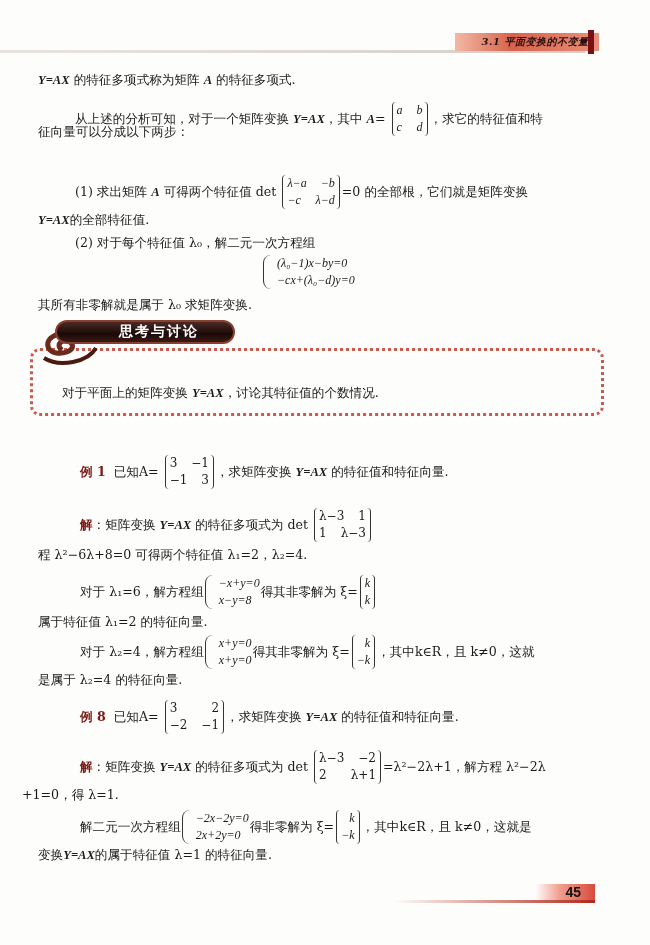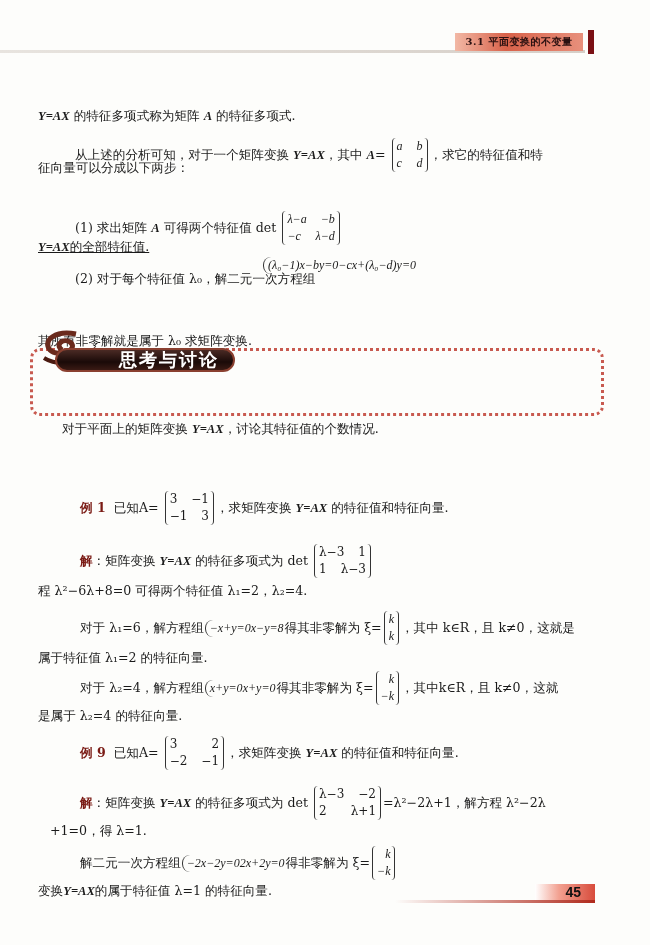--- a/index.html
+++ b/index.html
@@ -2,36 +2,36 @@
 <html><head>
 <meta charset="utf-8">
 <style>
   html, body { margin:0; padding:0; }
   body { width:650px; height:945px; background:#fdfdfb; position:relative; overflow:hidden;
          font-family:"DejaVu Serif", "Liberation Serif", serif; color:#1a1a1a; }
   .abs { position:absolute; }
   .hdr-rule { left:0; top:50px; width:585px; height:3px; background:linear-gradient(to right,#e8e4df,#d6cfc8); }
   .hdr-tab { left:455px; top:33px; width:128px; height:18px;
              background:linear-gradient(to right,#f2b8a5,#d8624a 40%,#e8907c);
-             font-size:10px; font-weight:bold; color:#2a1010;
-             display:flex; align-items:center; justify-content:center; letter-spacing:0.5px; }
+             font-size:10px; font-weight:bold; font-style:italic; color:#2a1010;
+             display:flex; align-items:center; justify-content:center; letter-spacing:0.5px;padding-left:16px; }
   .hdr-bar { left:588px; top:30px; width:6px; height:24px; background:#7a1014; }
-  .line { font-size:12.6px; line-height:20px; white-space:nowrap;margin-top:36px; }
+  .line { font-size:12.6px; line-height:20px; white-space:nowrap; }
   .b { font-weight:bold; font-style:italic; font-family:"Liberation Serif", serif; }
   .it { font-style:italic; font-family:"Liberation Serif", serif; }
   .mat { display:inline-flex; vertical-align:middle; border-left:1px solid #333; border-right:1px solid #333;
          border-radius:4px; padding:0 4px; margin:0 2px; flex-direction:column; font-size:12px; line-height:17px; }
   .mat .r { display:flex; justify-content:space-between; gap:14px; }
-  .sys { display:inline-flex; vertical-align:middle; flex-direction:row; font-size:12px; line-height:17px;
-         border-left:1px solid #333; border-radius:8px 0 0 8px; padding-left:4px; margin:0 1px; }
+  .sys { display:inline-flex; vertical-align:middle; flex-direction:column; font-size:12px; line-height:17px;
+         border-left:1px solid #333; border-radius:8px 0 0 8px; padding-left:13px; margin:0 1px; }
   .ex { color:#7a1a14; font-weight:bold; }
   .box { left:30px; top:348px; width:568px; height:62px; border:3px dotted #c85a50; border-radius:10px; }
-  .badge { left:55px; top:348px; width:180px; height:24px; border-radius:12px;
+  .badge { left:55px; top:320px; width:180px; height:24px; border-radius:12px;
            background:linear-gradient(#4a2a24,#1a0a08 60%,#3a1a14); border:2px solid #8a4030;
-           color:#fff; font-weight:bold; font-size:18px; display:flex; align-items:center; padding-left:62px; box-sizing:border-box; letter-spacing:2px; }
+           color:#fff; font-weight:bold; font-size:14px; display:flex; align-items:center; padding-left:62px; box-sizing:border-box; letter-spacing:2px; }
   .swirl { left:36px; top:328px; width:66px; height:40px; }
   .pg { left:535px; top:884px; width:60px; height:16px; background:linear-gradient(to right,#fff,#f2a090 40%,#d84c3c);
         font-family:"Liberation Sans", sans-serif; font-weight:bold; font-size:14px; color:#111; text-align:right; padding-right:14px; box-sizing:border-box; line-height:16px; }
   .pg-rule { left:395px; top:900px; width:200px; height:3px; background:linear-gradient(to right,rgba(200,60,40,0),#b02a1c); }
 </style>
 </head>
 <body>
 
 <div class="abs hdr-rule"></div>
 <div class="abs hdr-tab">3.1  平面变换的不变量</div>
@@ -60,23 +60,23 @@
   <span>(1) 求出矩阵 </span><span class="b">A</span><span> 可得两个特征值 det</span>
   <span class="mat it">
     <span class="r">
         <span>λ−a</span>
         <span>−b</span>
       </span>
     <span class="r">
         <span>−c</span>
         <span>λ−d</span>
       </span>
-  </span>
+  </span><span>=0 的全部根，它们就是矩阵变换</span>
 </div>
-<div class="abs line" style="left:38px;top:201px;text-decoration:underline;">
+<div class="abs line" style="left:38px;top:210px;">
   <span class="b">Y=AX</span><span>的全部特征值.</span>
 </div>
 <div class="abs line" style="left:75px;top:233px;">(2) 对于每个特征值 λ₀，解二元一次方程组</div>
 <div class="abs" style="left:262px;top:255px;">
   <span class="sys it">
       <span>(λ₀−1)x−by=0</span>
       <span>−cx+(λ₀−d)y=0</span>
     </span>
 </div>
 <div class="abs line" style="left:38px;top:295px;">其所有非零解就是属于 λ₀ 求矩阵变换.</div>
@@ -118,36 +118,36 @@
     </span>
 </div>
 <div class="abs line" style="left:38px;top:545px;">程 λ²−6λ+8=0 可得两个特征值 λ₁=2，λ₂=4.</div>
 <div class="abs line" style="left:80px;top:575px;">
   <span>对于 λ₁=6，解方程组</span><span class="sys it">
       <span>−x+y=0</span>
       <span>x−y=8</span>
     </span><span>得其非零解为 ξ=</span><span class="mat it">
       <span>k</span>
       <span>k</span>
-    </span><span>，其中 k∈R，且 k≠0，这就是</span>
+    </span>
 </div>
 <div class="abs line" style="left:38px;top:612px;">属于特征值 λ₁=2 的特征向量.</div>
 <div class="abs line" style="left:80px;top:635px;">
   <span>对于 λ₂=4，解方程组</span><span class="sys it">
       <span>x+y=0</span>
       <span>x+y=0</span>
     </span><span>得其非零解为 ξ=</span><span class="mat it" style="text-align:right">
       <span>k</span>
       <span>−k</span>
     </span><span>，其中k∈R，且 k≠0，这就</span>
 </div>
 <div class="abs line" style="left:38px;top:670px;">是属于 λ₂=4 的特征向量.</div>
 
 <div class="abs line" style="left:80px;top:700px;">
-  <span class="ex">例 9</span>&nbsp;&nbsp;<span>已知A=</span>
+  <span class="ex">例 8</span>&nbsp;&nbsp;<span>已知A=</span>
   <span class="mat">
       <span class="r">
         <span>3</span>
         <span>2</span>
       </span>
       <span class="r">
         <span>−2</span>
         <span>−1</span>
       </span>
     </span><span>，求矩阵变换 </span><span class="b">Y=AX</span><span> 的特征值和特征向量.</span>
@@ -158,28 +158,28 @@
       <span class="r">
         <span>λ−3</span>
         <span>−2</span>
       </span>
       <span class="r">
         <span>2</span>
         <span>λ+1</span>
       </span>
     </span><span>=λ²−2λ+1，解方程 λ²−2λ</span>
 </div>
-<div class="abs line" style="left:50px;top:785px;">+1=0，得 λ=1.</div>
+<div class="abs line" style="left:22px;top:785px;">+1=0，得 λ=1.</div>
 <div class="abs line" style="left:80px;top:810px;">
   <span>解二元一次方程组</span><span class="sys it">
       <span>−2x−2y=0</span>
       <span>2x+2y=0</span>
     </span><span>得非零解为 ξ=</span><span class="mat it" style="text-align:right">
       <span>k</span>
       <span>−k</span>
-    </span>
+    </span><span>，其中k∈R，且 k≠0，这就是</span>
 </div>
 <div class="abs line" style="left:38px;top:845px;">
   <span>变换</span><span class="b">Y=AX</span><span>的属于特征值 λ=1 的特征向量.</span>
 </div>
 
 <div class="abs pg-rule"></div>
 <div class="abs pg">45</div>
 
 </body></html>

